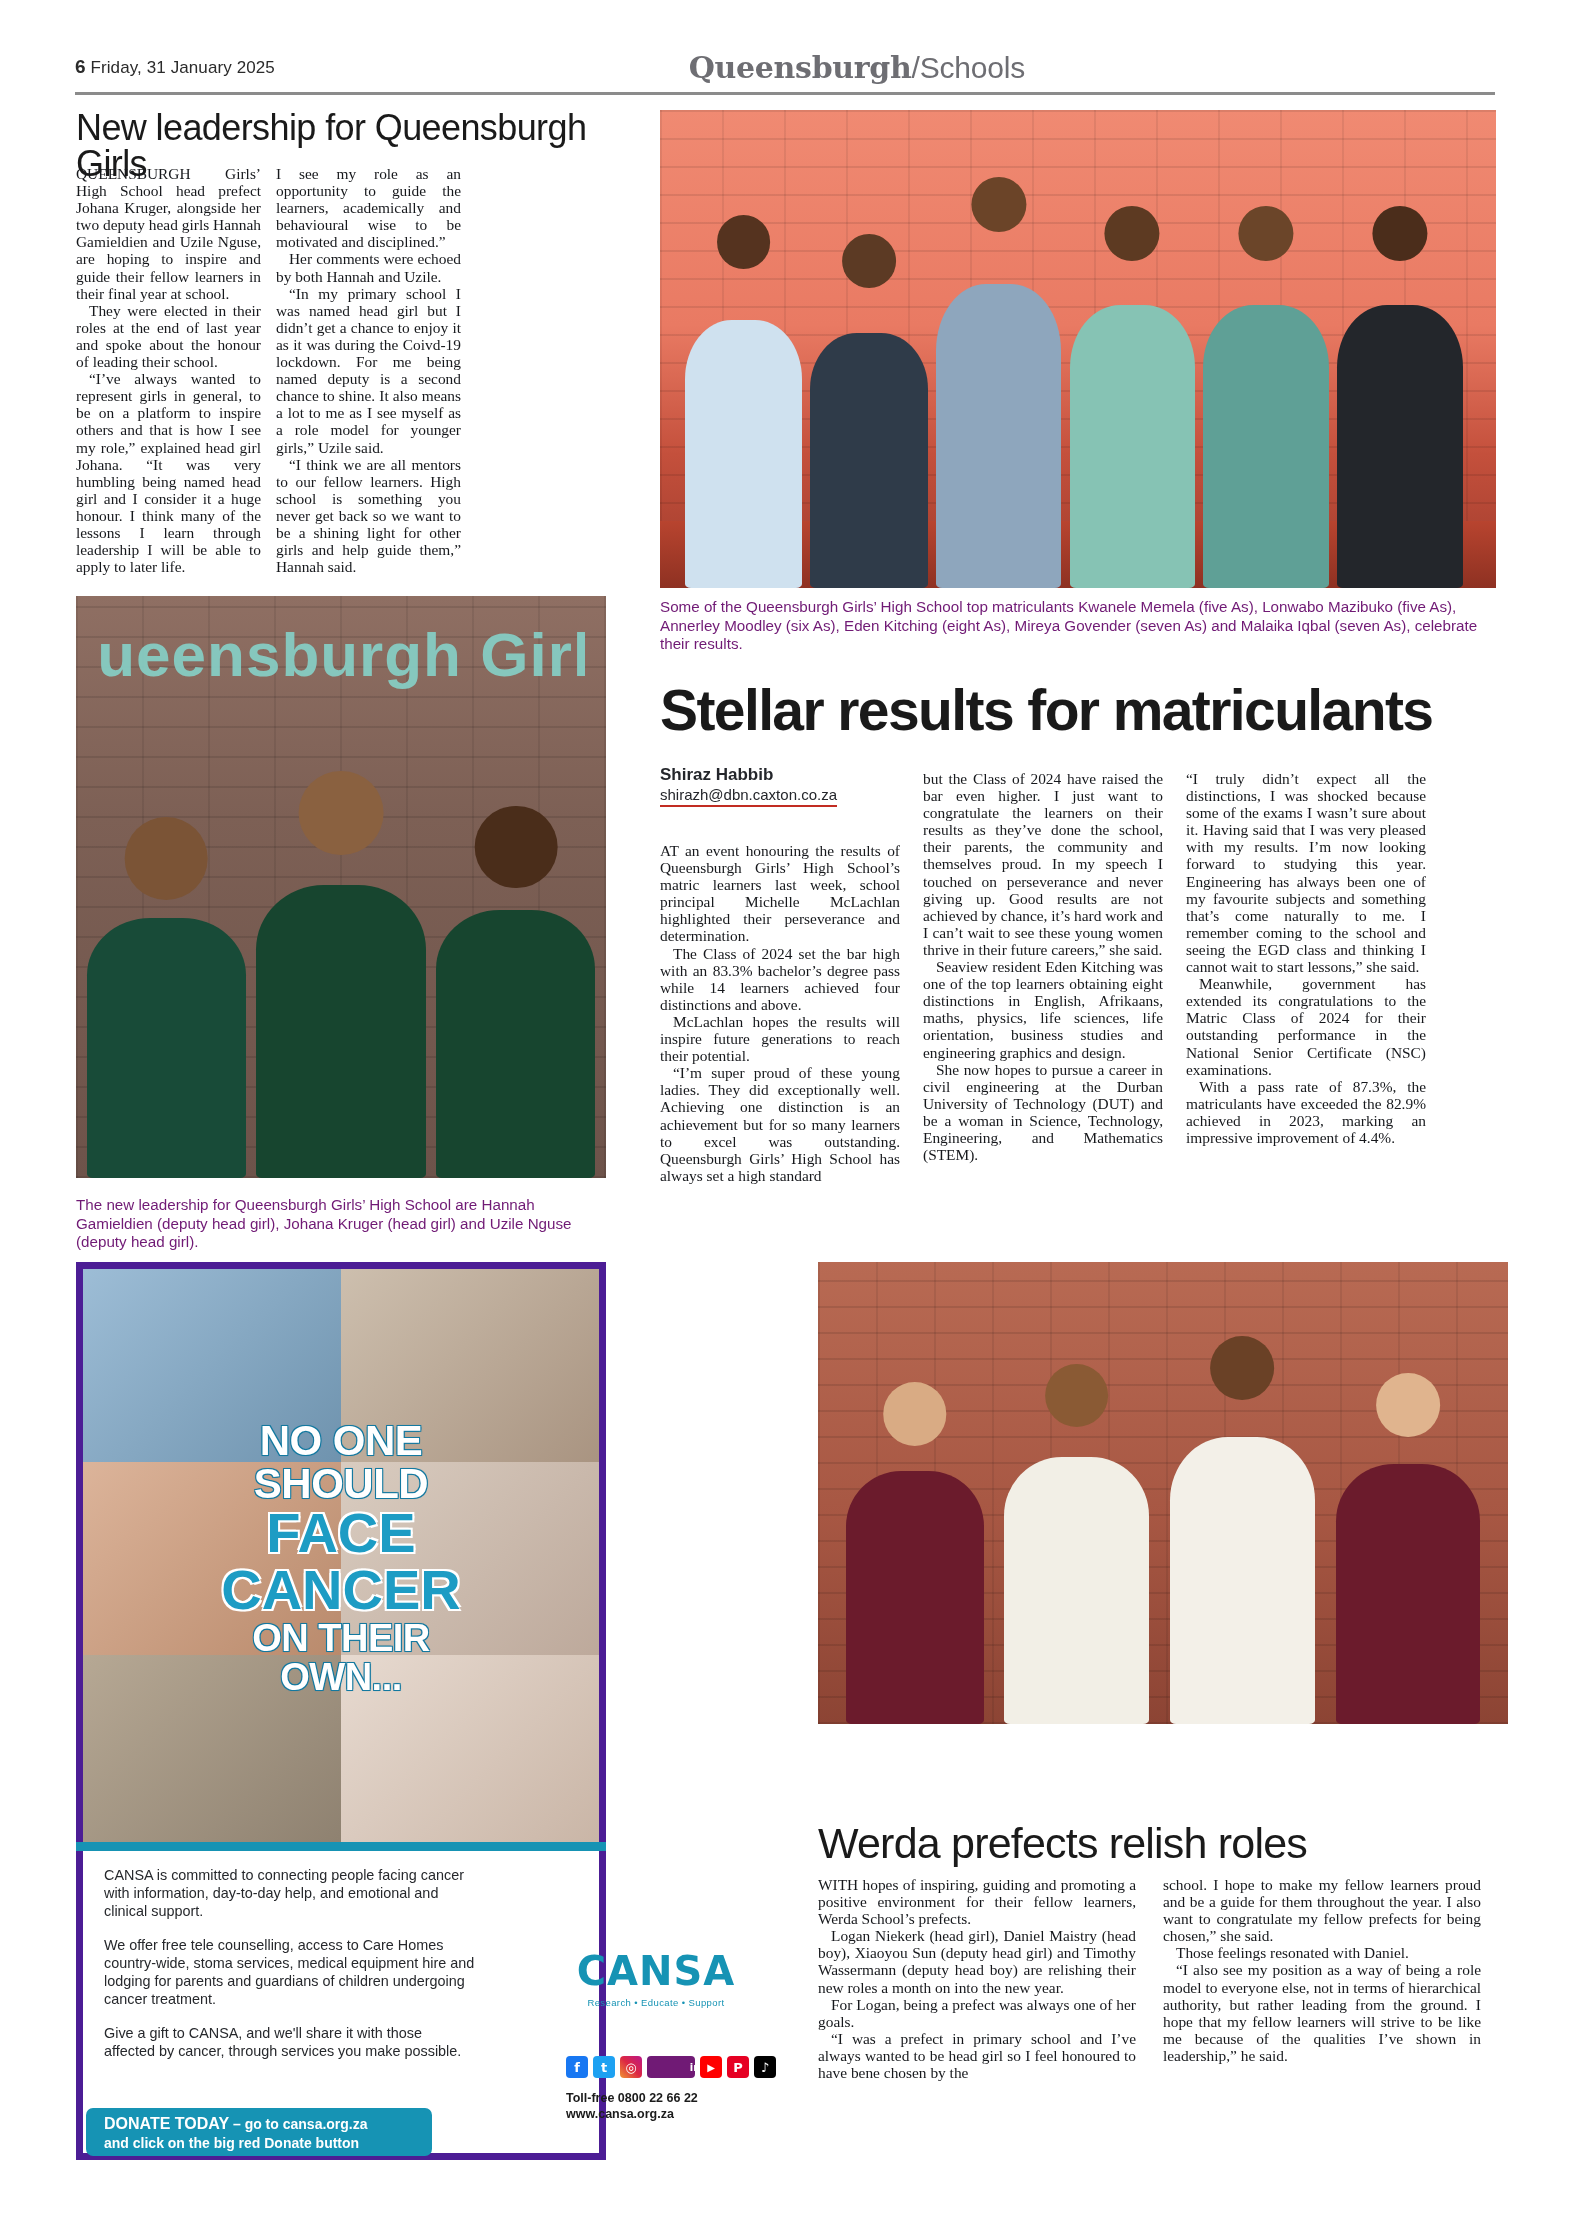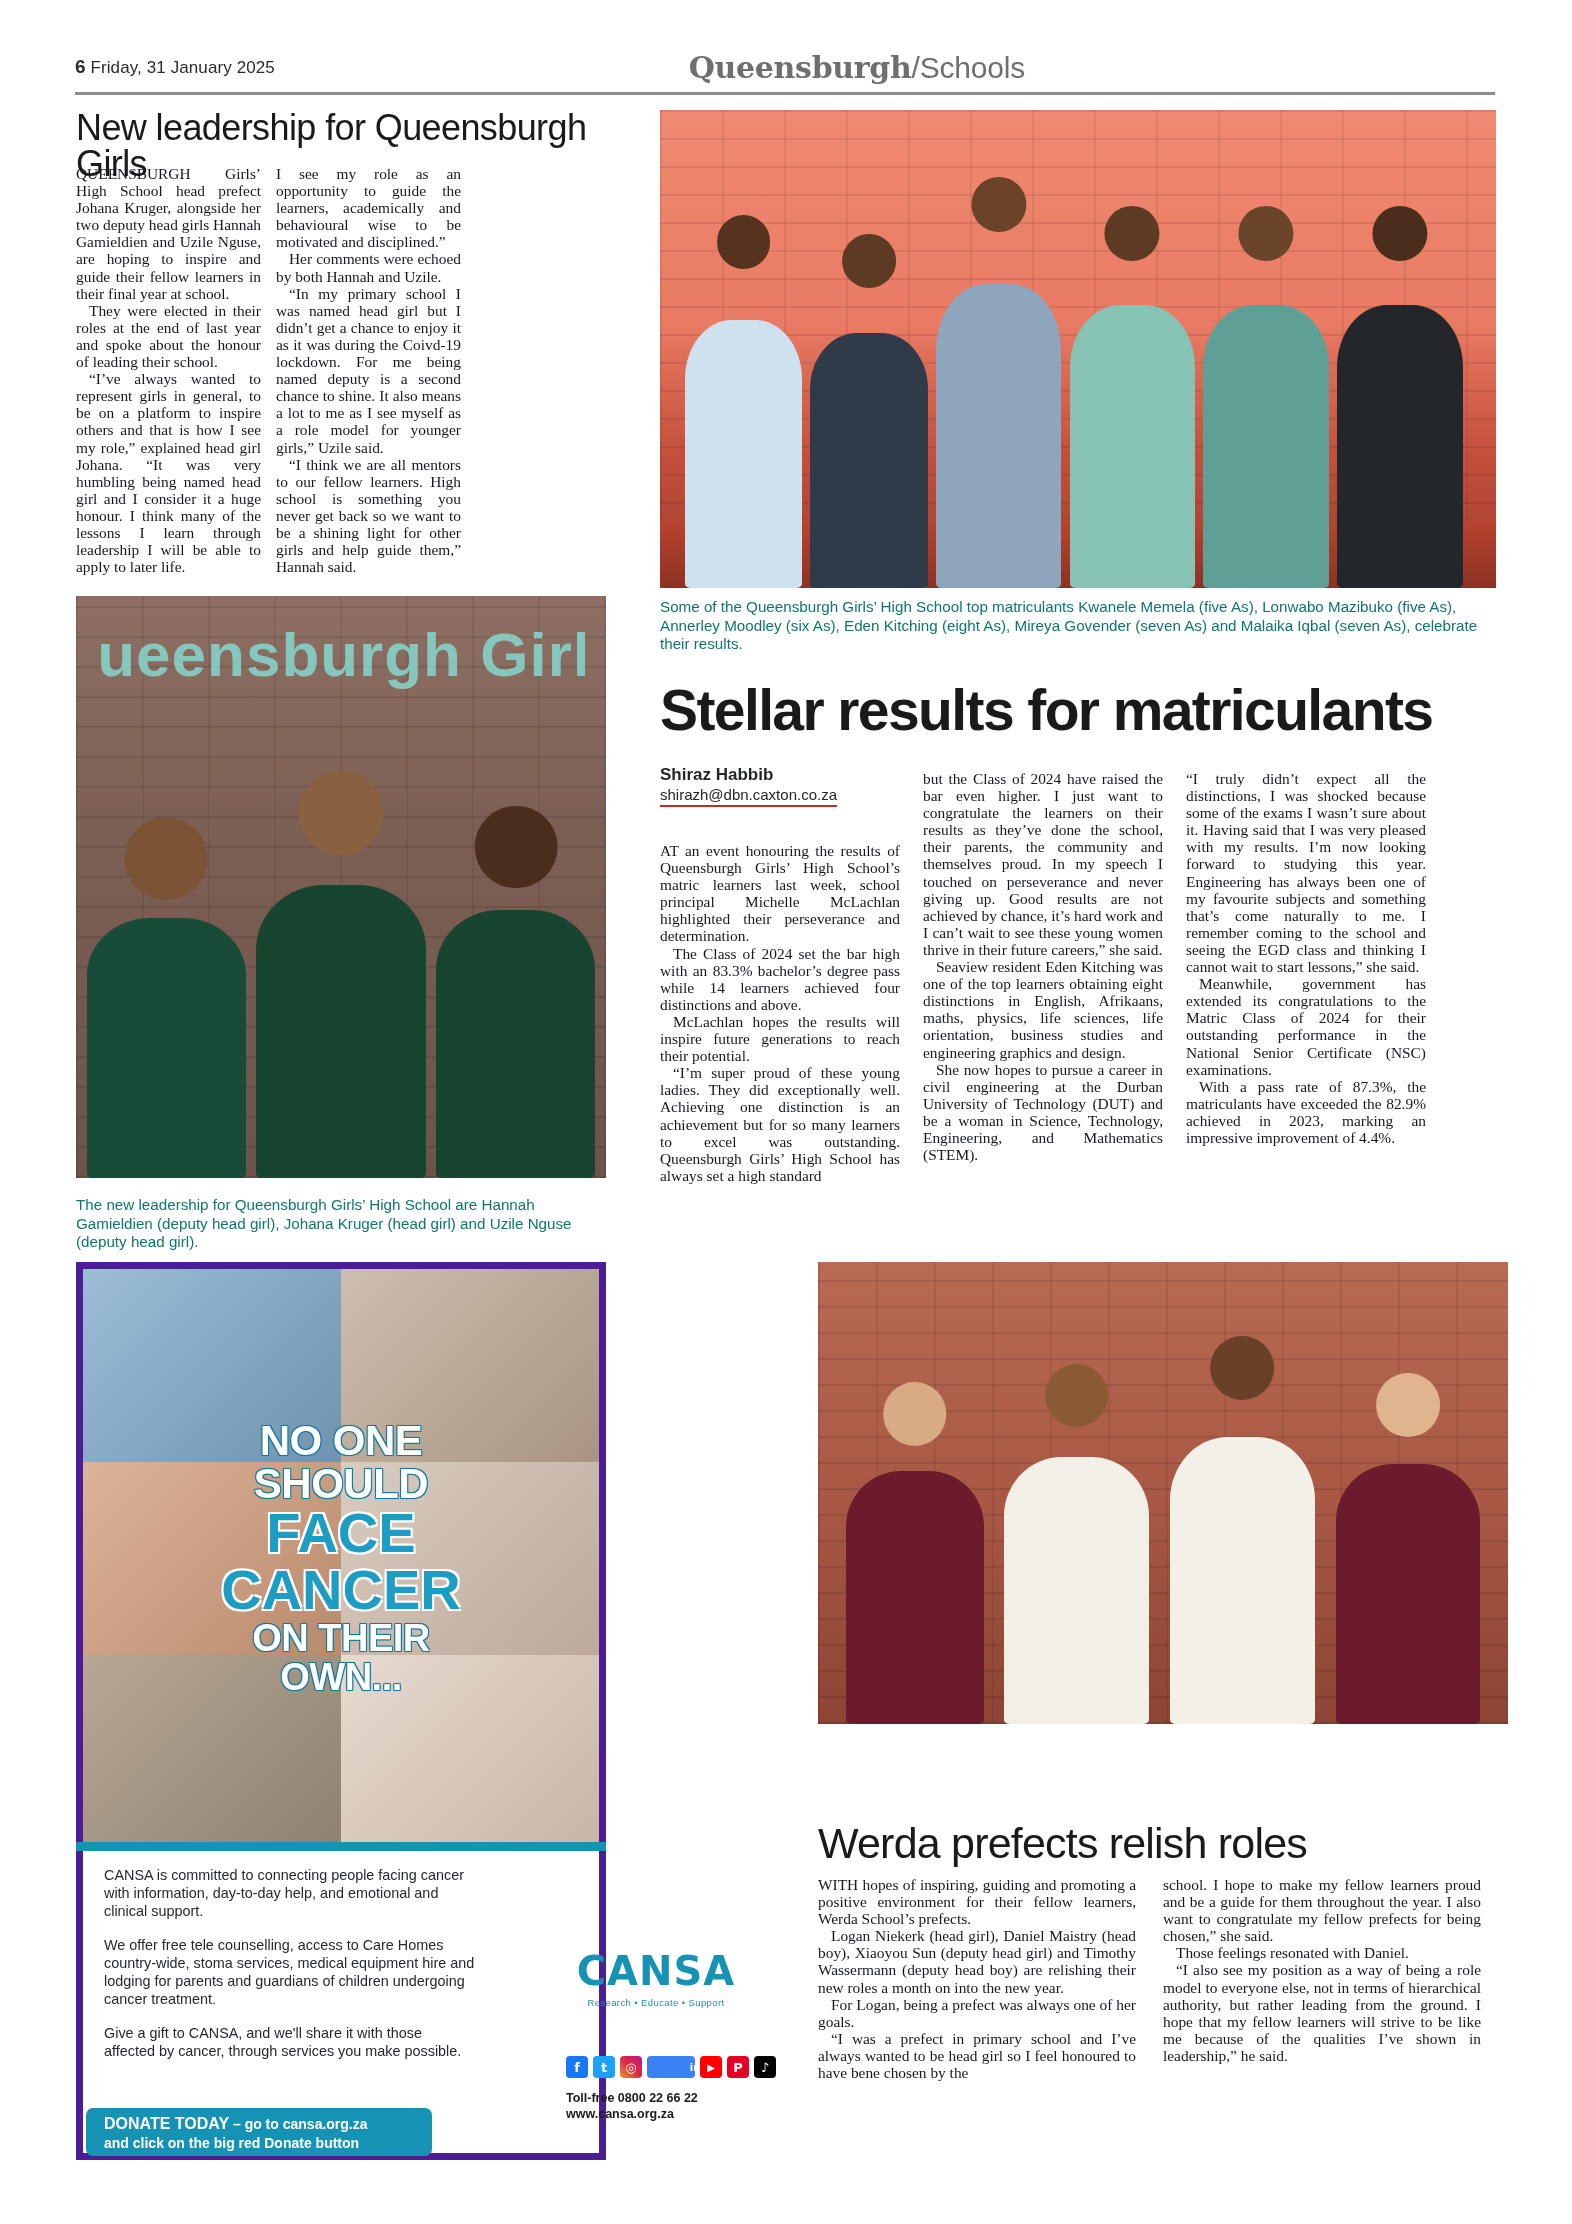--- a/index.html
+++ b/index.html
@@ -81,21 +81,21 @@
   .byline .name { font-size: 17px; font-weight: 700; color: #24262b; line-height: 20px; }
   .byline .mail {
     font-size: 15px; color: #24262b; line-height: 19px;
     border-bottom: 2px solid #c22c22; display: inline-block; padding-bottom: 1px;
   }
 
   
   .cap {
     position: absolute;
     font-family: "Liberation Sans", sans-serif;
-    font-size: 15.2px; line-height: 18.6px; color: #0f766e;
+    font-size: 15.2px; line-height: 18.6px; color: #701a75;
   }
   .cap-1 { left: 660px; top: 598px; width: 836px; }
   .cap-2 { left: 76px;  top: 1196px; width: 530px; }
   .cap-3 { left: 818px; top: 1736px; width: 690px; }
 
   
   .photo { position: absolute; overflow: hidden; background: #cfcfcf; }
 
   
   .ph1 { left: 660px; top: 110px; width: 836px; height: 478px; }
@@ -199,21 +199,21 @@
 
   .socials { position: absolute; left: 566px; top: 2056px; display: flex; gap: 5px; }
   .socials .si {
     width: 22px; height: 22px; border-radius: 4px;
     display: flex; align-items: center; justify-content: center;
     color: #fff; font-family: "DejaVu Sans", sans-serif; font-size: 13px; font-weight: 700;
   }
   .si-fb { background: #1877f2; }
   .si-tw { background: #1da1f2; }
   .si-ig { background: linear-gradient(45deg,#f09433,#dc2743,#bc1888); }
-  .si-li { background: #3b82f6; padding-left: 48px; }
+  .si-li { background: #701a75; padding-left: 48px; }
   .si-yt { background: #ff0000; }
   .si-pi { background: #e60023; }
   .si-tk { background: #010101; }
 
   .cansa-contact {
     position: absolute; left: 566px; top: 2090px; width: 200px;
     font-family: "Liberation Sans", sans-serif; font-size: 12.5px; font-weight: 700;
     color: #1b1b1b; line-height: 16px;
   }
 </style>

